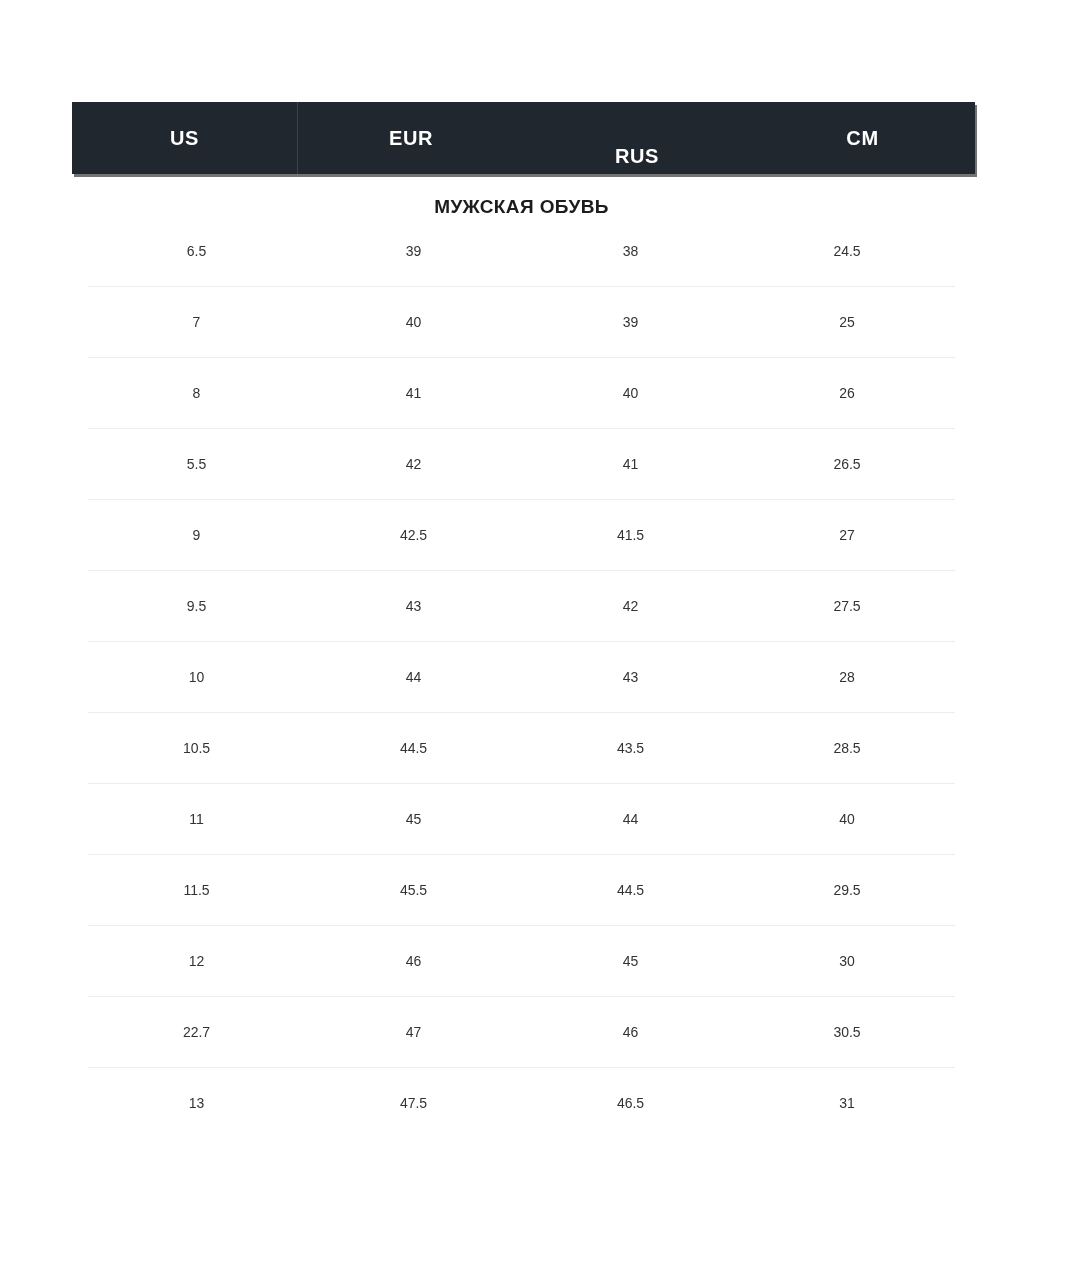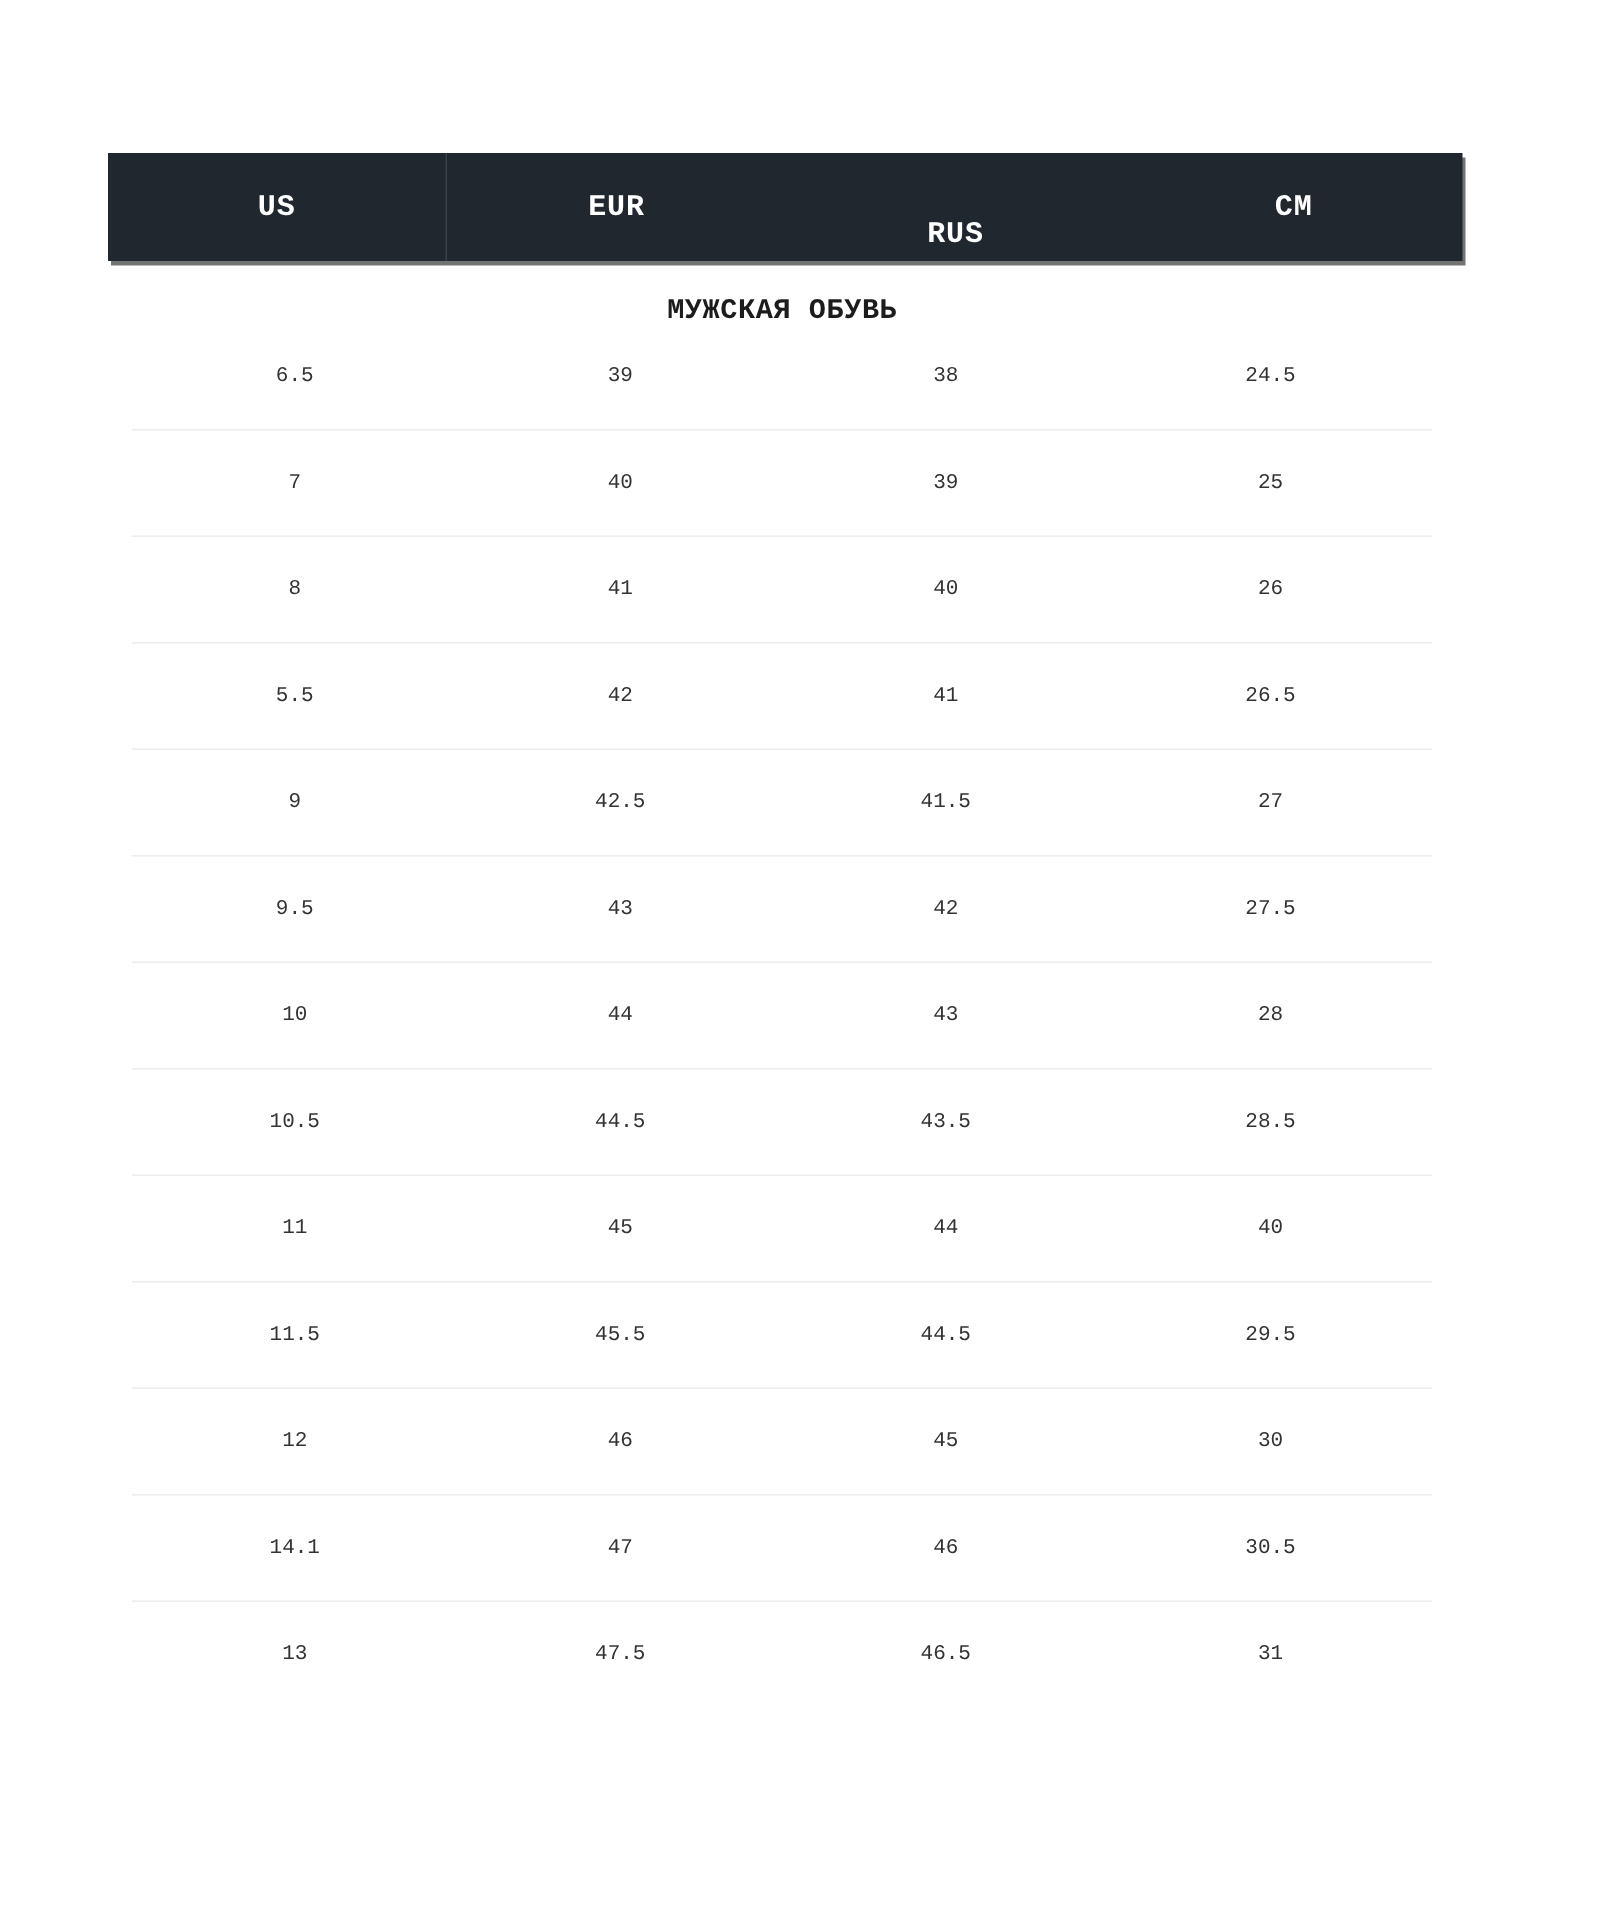--- a/index.html
+++ b/index.html
@@ -13,21 +13,20 @@
     font-family: "Liberation Sans", sans-serif;
     -webkit-font-smoothing: antialiased;
     overflow: hidden;
   }
 
   #size-chart {
     position: relative;
     width: 952px;
     height: 1280px;
     box-sizing: border-box;
-    font-family: Liberation Mono, monospace;
   }
 
   
   .table-header {
     position: absolute;
     left: 72px;
     top: 102px;
     width: 903px;
     height: 72px;
     background: #21272f;
@@ -168,21 +167,21 @@
         <div class="cell col-rus">44.5</div>
         <div class="cell col-cm">29.5</div>
       </div>
       <div class="row">
         <div class="cell col-us">12</div>
         <div class="cell col-eur">46</div>
         <div class="cell col-rus">45</div>
         <div class="cell col-cm">30</div>
       </div>
       <div class="row">
-        <div class="cell col-us">14.1</div>
+        <div class="cell col-us">22.7</div>
         <div class="cell col-eur">47</div>
         <div class="cell col-rus">46</div>
         <div class="cell col-cm">30.5</div>
       </div>
       <div class="row">
         <div class="cell col-us">13</div>
         <div class="cell col-eur">47.5</div>
         <div class="cell col-rus">46.5</div>
         <div class="cell col-cm">31</div>
       </div>

